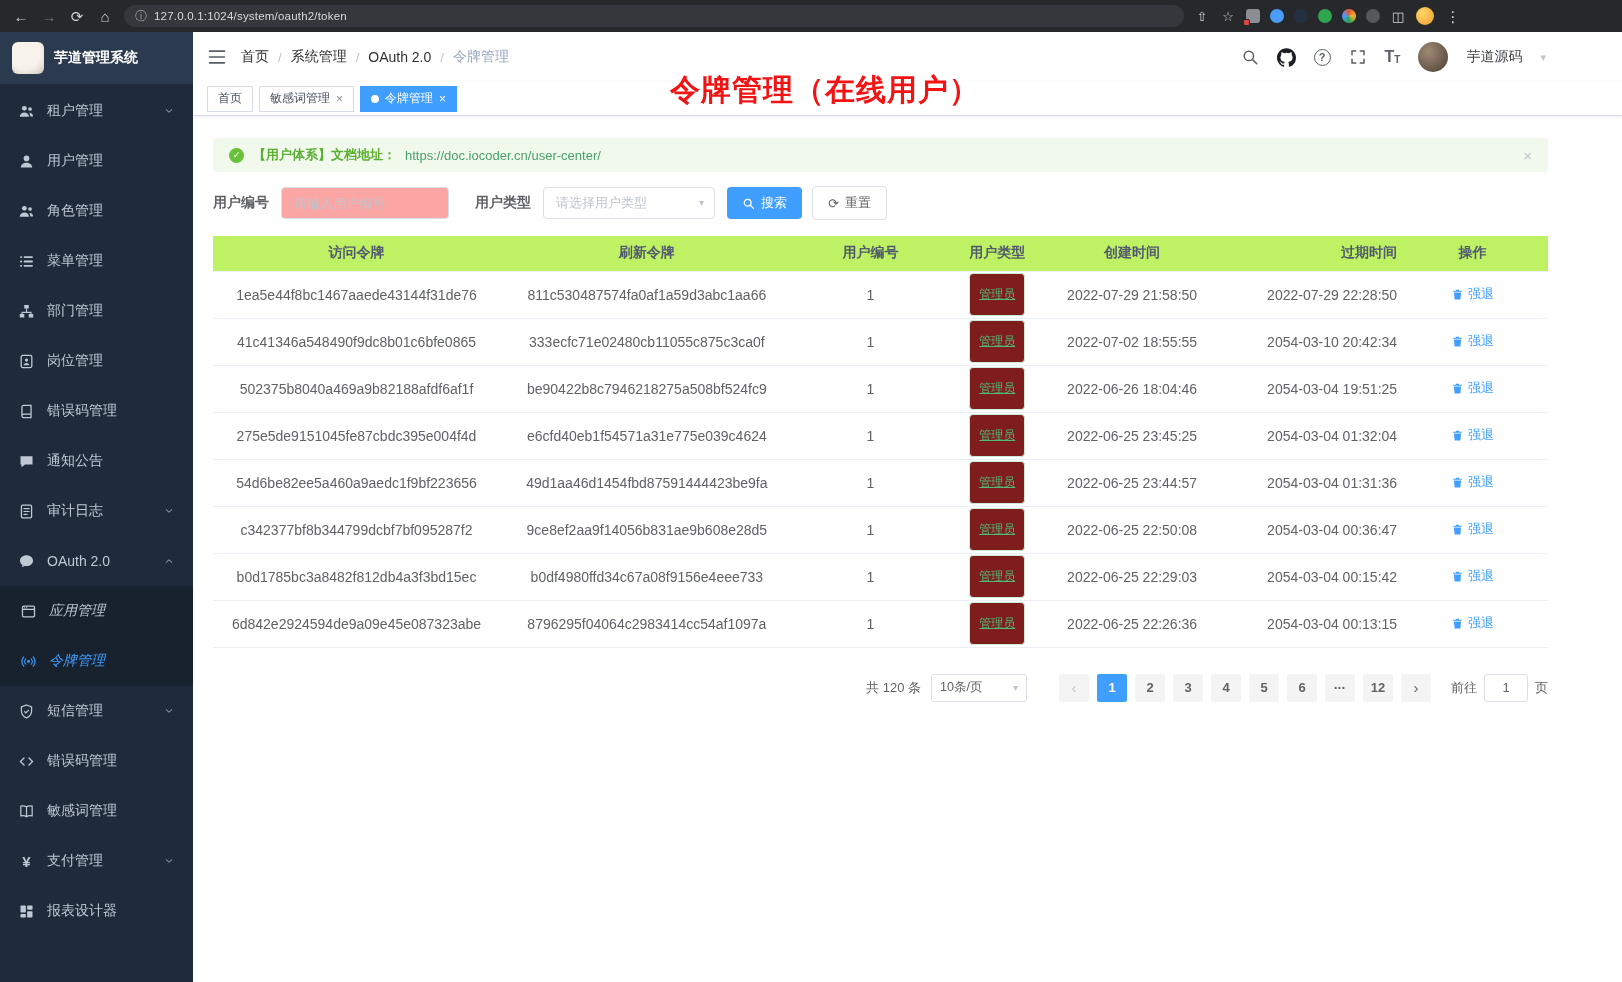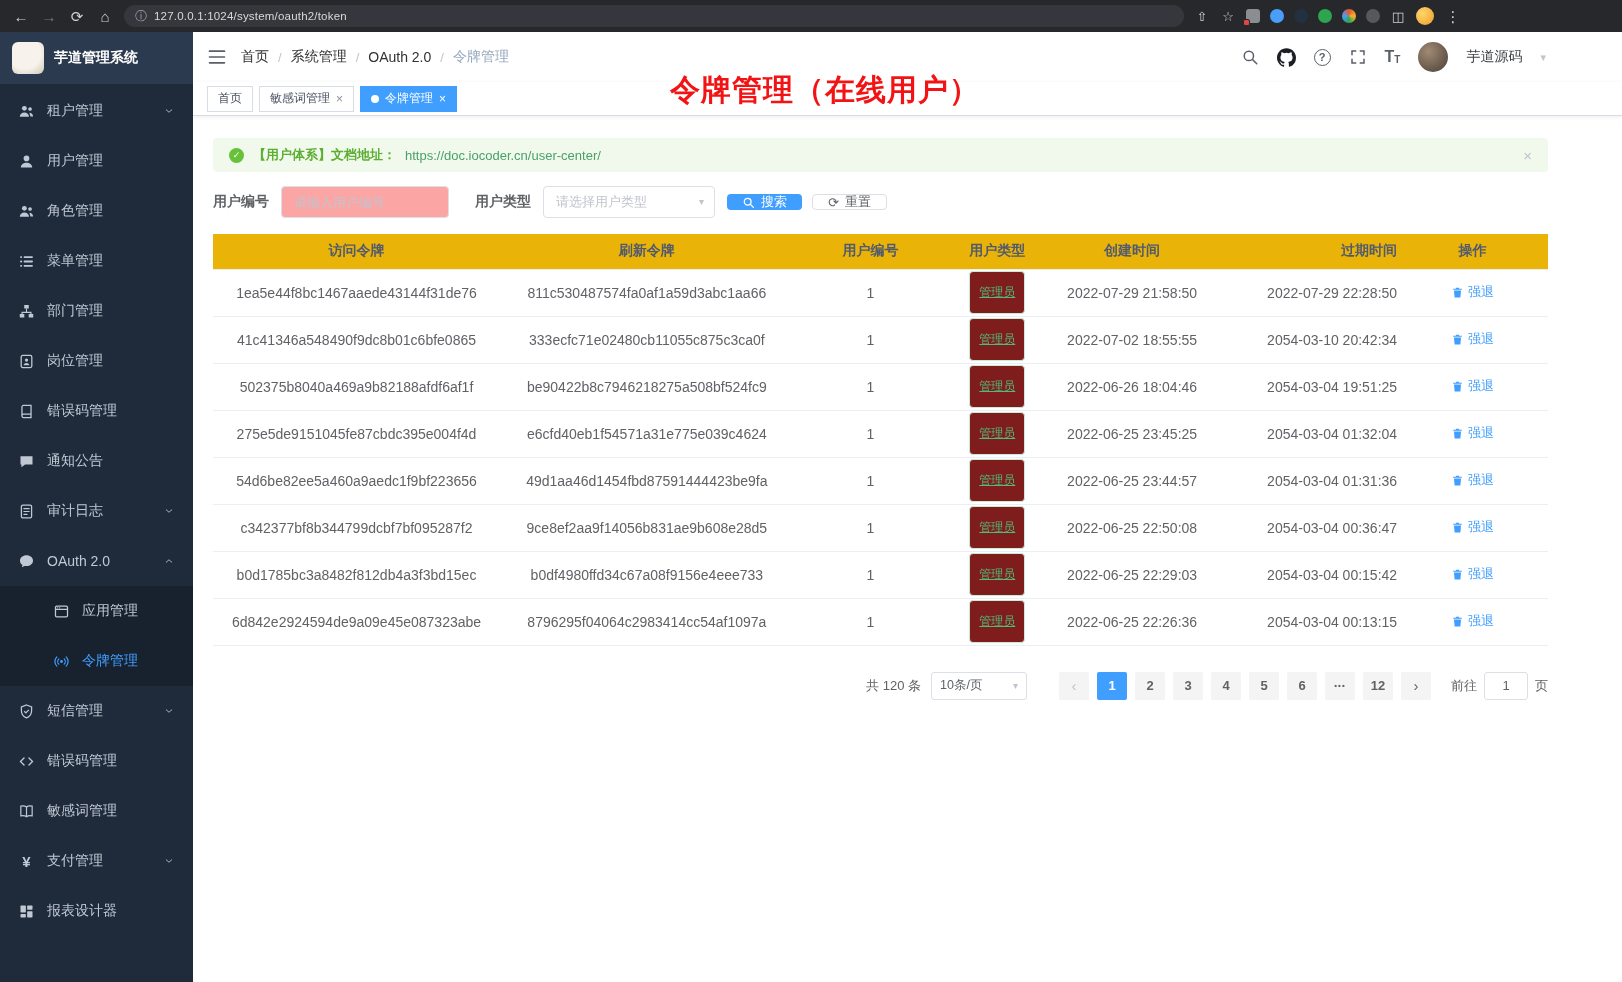--- a/index.html
+++ b/index.html
@@ -31,21 +31,21 @@
   .logo-bar{height:52px;background:#2c3a4f;display:flex;align-items:center;gap:10px;padding:0 12px;flex-shrink:0;}
   .logo-img{width:32px;height:32px;border-radius:6px;background:radial-gradient(circle at 40% 35%,#f7f3ec 55%,#cfc6b8);flex-shrink:0;}
   .app-title{color:#fff;font-size:14px;font-weight:bold;white-space:nowrap;}
   .menu{flex:1;padding-top:2px;overflow:hidden;}
   .mi{height:50px;display:flex;align-items:center;gap:12px;padding:0 18px;cursor:pointer;white-space:nowrap;}
   .mi svg{width:17px;height:17px;flex-shrink:0;fill:currentColor;}
   .mi .lbl{flex:1;font-size:14px;}
   .chev{width:12px !important;height:12px !important;opacity:.85;}
   .chev.up{transform:rotate(180deg);}
   .sub{background:#18212e;}
-  .sub .mi{padding-left:53px;}
+  .sub .mi{padding-left:20px;font-style:italic;}
   .mi.active{color:#409eff;}
   .yen-glyph{width:17px;text-align:center;font-weight:bold;font-size:15px;flex-shrink:0;}
 
   
   .main{flex:1;position:relative;background:#fff;display:flex;flex-direction:column;overflow:hidden;}
 
   
   .header{height:50px;display:flex;align-items:center;gap:14px;padding:0 76px 0 14px;flex-shrink:0;}
   .hamburger{color:#5a5e66;}
   .hamburger svg{width:20px;height:20px;}
@@ -81,28 +81,28 @@
   .alert-label{color:#5daf34;font-weight:bold;}
   .alert-link{color:#4aa06a;cursor:pointer;}
   .alert-close{margin-left:auto;color:#c0c4cc;font-size:15px;cursor:pointer;}
 
   .filters{display:flex;align-items:center;margin-top:14px;}
   .f-label{font-weight:700;color:#606266;font-size:14px;margin-right:12px;}
   .f-input{width:168px;height:32px;border:1px solid #dcdfe6;border-radius:4px;padding:0 12px;font-size:13px;color:#606266;background:#fca5a5;outline:none;font-family:inherit;}
   .f-input::placeholder{color:#c0c4cc;}
   .f-select{width:172px;height:32px;border:1px solid #dcdfe6;border-radius:4px;display:flex;align-items:center;justify-content:space-between;padding:0 10px 0 12px;font-size:13px;color:#c0c4cc;background:#fff;cursor:pointer;}
   .sp{width:26px;}
-  .btn{height:16px;border-radius:4px;display:inline-flex;align-items:center;gap:6px;padding:0 15px;font-size:13px;cursor:pointer;border:none;font-family:inherit;}
+  .btn{height:16px;border-radius:4px;display:inline-flex;align-items:center;gap:6px;padding:16px 15px;font-size:13px;cursor:pointer;border:none;font-family:inherit;}
   .btn-primary{background:#409eff;color:#fff;margin-left:12px;}
   .btn-primary svg{width:13px;height:13px;}
   .btn-plain{background:#fff;border:1px solid #dcdfe6;color:#606266;margin-left:10px;}
   .btn-plain .rf{font-size:13px;line-height:1;}
 
   .tbl{width:100%;border-collapse:collapse;margin-top:16px;font-size:14px;table-layout:fixed;}
-  .tbl th{height:35px;background:#eab308;color:#515a6e;font-weight:600;text-align:center;border-bottom:1px solid #ebeef5;font-family:Liberation Serif, serif;}
+  .tbl th{height:35px;background:#bef264;color:#515a6e;font-weight:600;text-align:center;border-bottom:1px solid #ebeef5;font-family:Liberation Serif, serif;}
   .tbl td{height:47px;text-align:center;color:#606266;border-bottom:1px solid #ebeef5;white-space:nowrap;overflow:hidden;}
   .tbl th:nth-child(1),.tbl td:nth-child(1){width:21.5%;}
   .tbl th:nth-child(2),.tbl td:nth-child(2){width:22%;}
   .tbl th:nth-child(3),.tbl td:nth-child(3){width:11.5%;}
   .tbl th:nth-child(4),.tbl td:nth-child(4){width:7.5%;}
   .tbl th:nth-child(5),.tbl td:nth-child(5){width:12.7%;}
   .tbl th:nth-child(6),.tbl td:nth-child(6){width:13.5%;text-align:right;}
   .tbl th:nth-child(7),.tbl td:nth-child(7){width:11.3%;}
   .tag-success{display:inline-block;padding:13px 9px;background:#7f1d1d;border:1px solid #c9ecd8;color:#4fbb77;border-radius:4px;font-size:12px;line-height:1.2;text-decoration:underline;}
   .action-link{color:#409eff;display:inline-flex;align-items:center;gap:4px;font-size:13px;cursor:pointer;}

